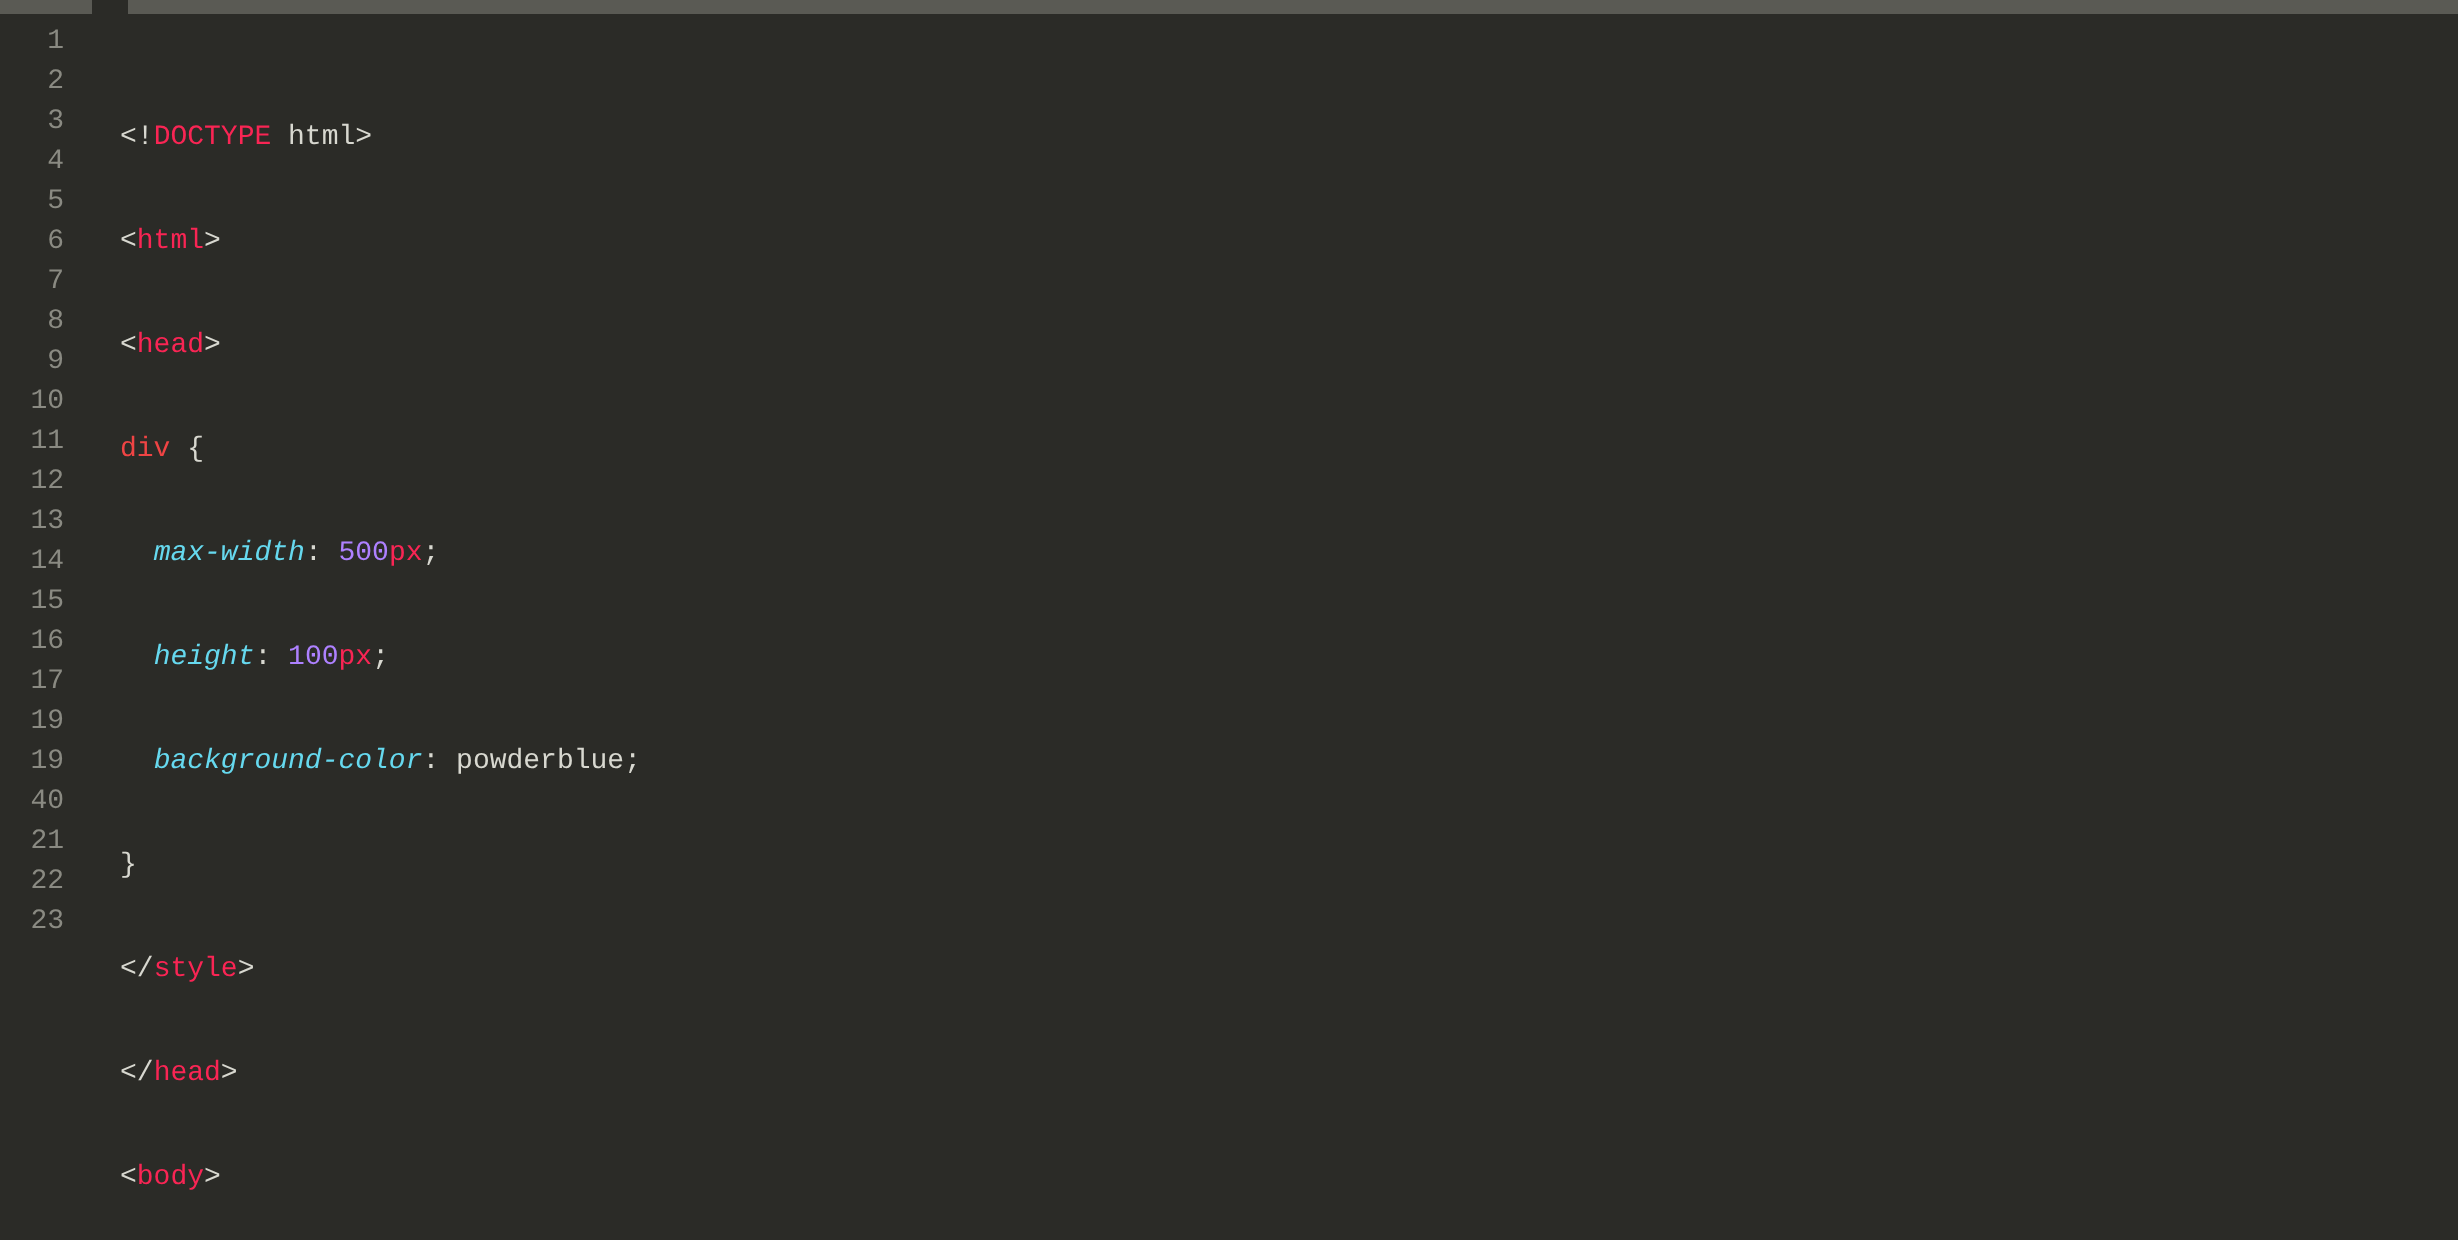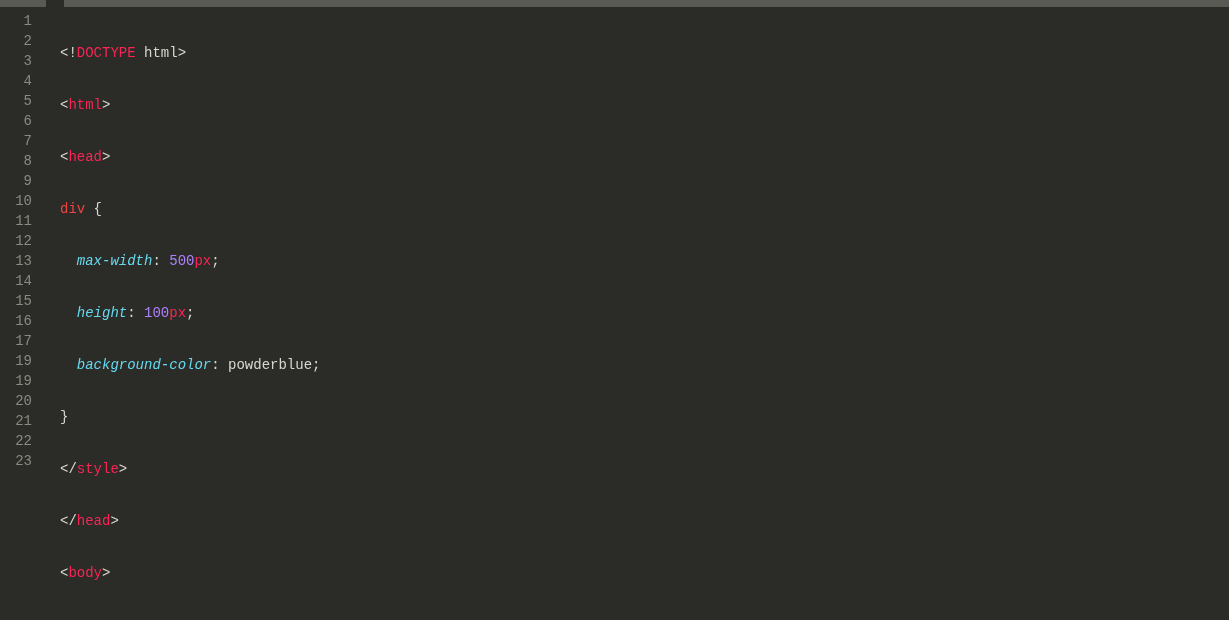--- a/index.html
+++ b/index.html
@@ -39,21 +39,21 @@
     padding-top: 4px;
     user-select: none;
   }
   .gutter div {
     height: 20px;
     line-height: 20px;
     padding-right: 14px;
   }
   .code {
     flex: 1;
-    padding-top: 4px;
+    padding-top: 20px;
     padding-left: 14px;
     position: relative;
     white-space: pre;
     cursor: text;
   }
   .line {
     height: 20px;
     line-height: 20px;
     color: #d8d8d0;
   }
@@ -87,21 +87,21 @@
     <div>10</div>
     <div>11</div>
     <div>12</div>
     <div>13</div>
     <div>14</div>
     <div>15</div>
     <div>16</div>
     <div>17</div>
     <div>19</div>
     <div>19</div>
-    <div>20</div>
+    <div>40</div>
     <div>21</div>
     <div>22</div>
     <div>23</div>
   </div>
 
   <div class="code">
     <div class="line"><span class="punct">&lt;!</span><span class="doctype">DOCTYPE</span><span class="doctype-name"> html</span><span class="punct">&gt;</span></div>
     <div class="line"><span class="punct">&lt;</span><span class="tag">html</span><span class="punct">&gt;</span></div>
     <div class="line"><span class="punct">&lt;</span><span class="tag">head</span><span class="punct">&gt;</span></div>
     <div class="line"><span class="selector">div</span><span class="punct"> {</span></div>

